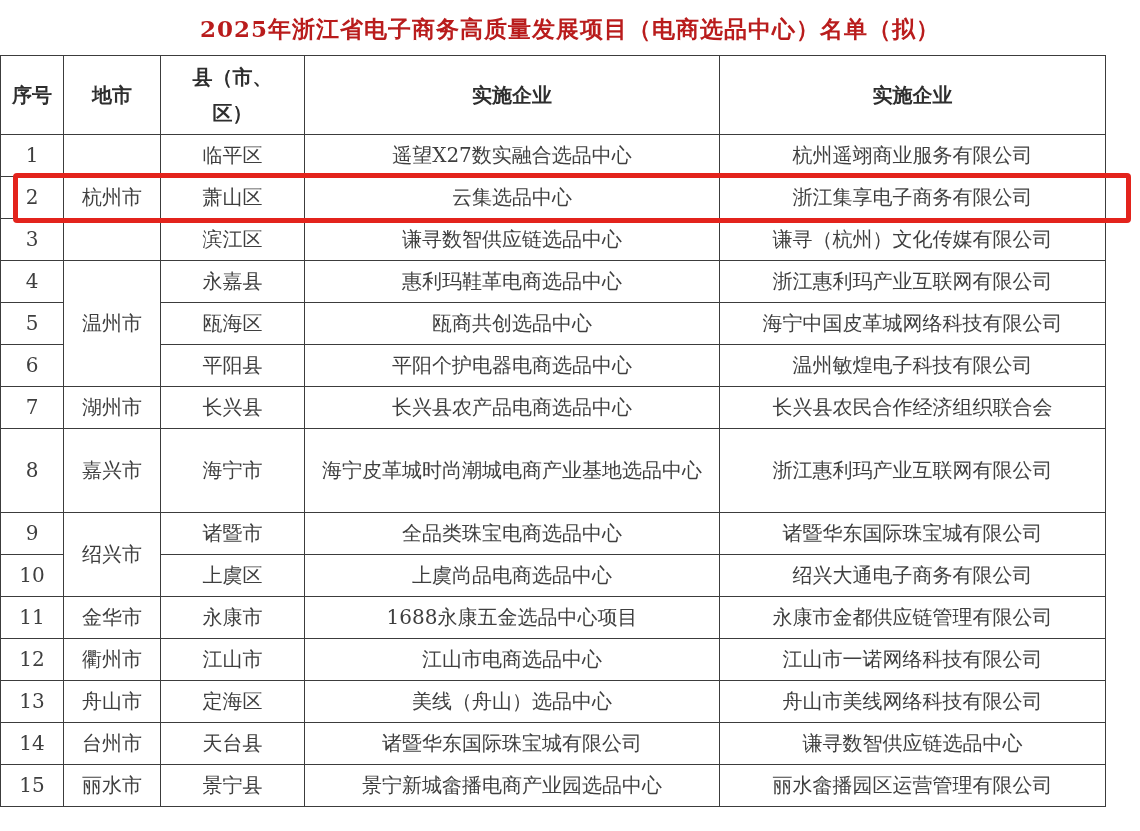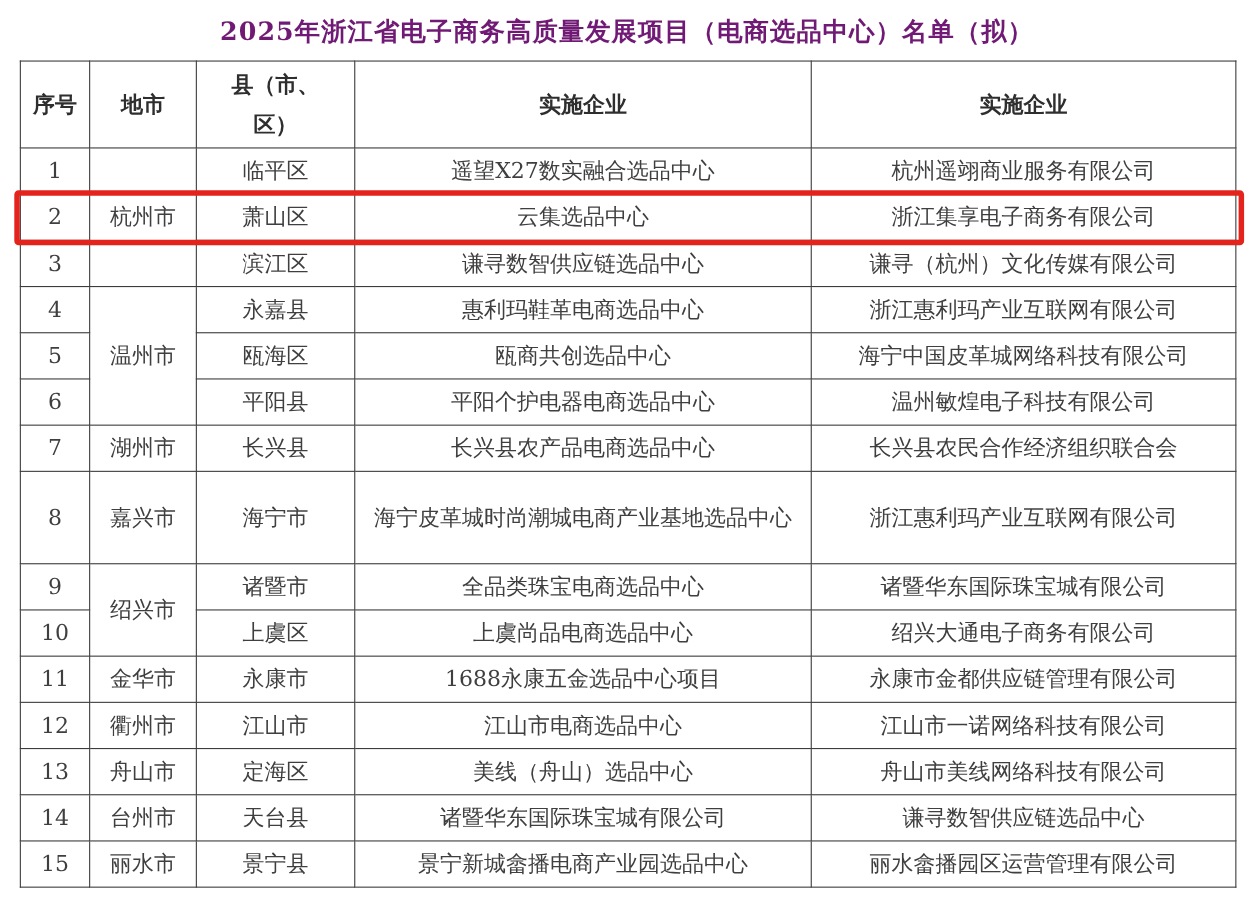--- a/index.html
+++ b/index.html
@@ -15,27 +15,27 @@
     font-family: "DejaVu Serif", serif;
   }
   .page-title {
     margin: 0;
     padding: 14px 0 11px 0;
     text-align: center;
     font-family: "DejaVu Serif", serif;
     font-weight: bold;
     font-size: 23px;
     line-height: 30px;
-    color: #701a75;
+    color: #b91c1c;
     letter-spacing: 1px;
   }
   table.projects {
     border-collapse: collapse;
     table-layout: fixed;
-    margin-left: 18px;
+    margin-left: 0;
     width: 1105px;
   }
   th, td {
     border: 1px solid #3c3c3c;
     text-align: center;
     vertical-align: middle;
     overflow: hidden;
   }
   th {
     font-family: "DejaVu Sans", "Liberation Sans", sans-serif;

